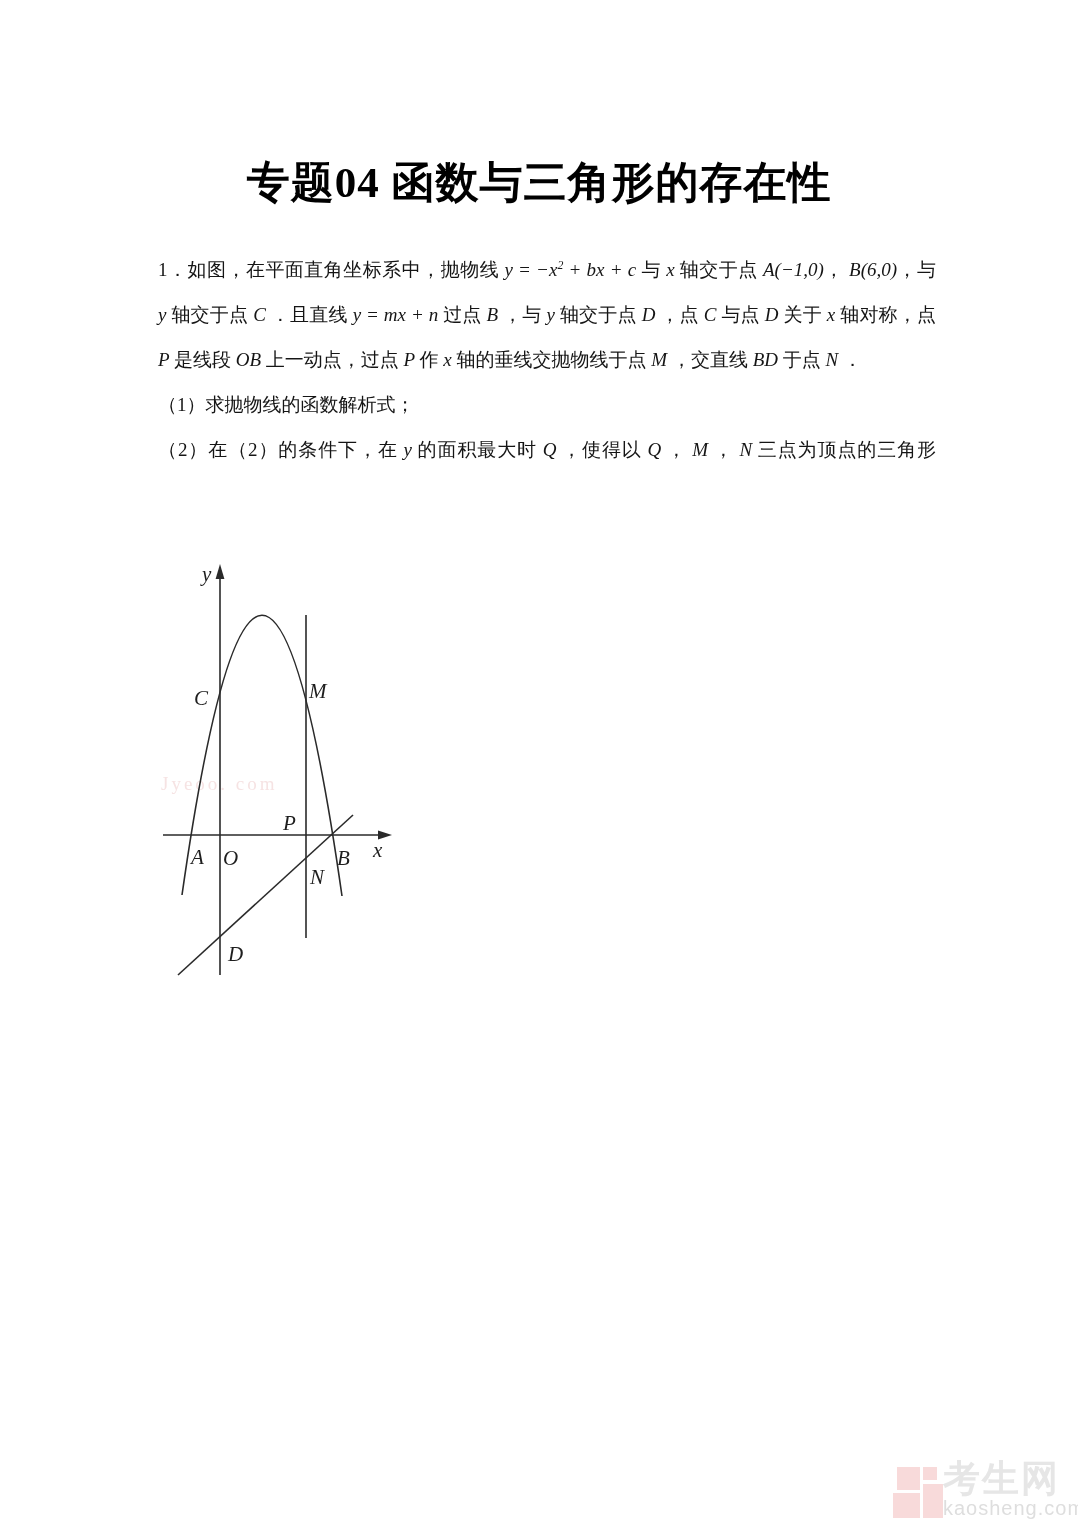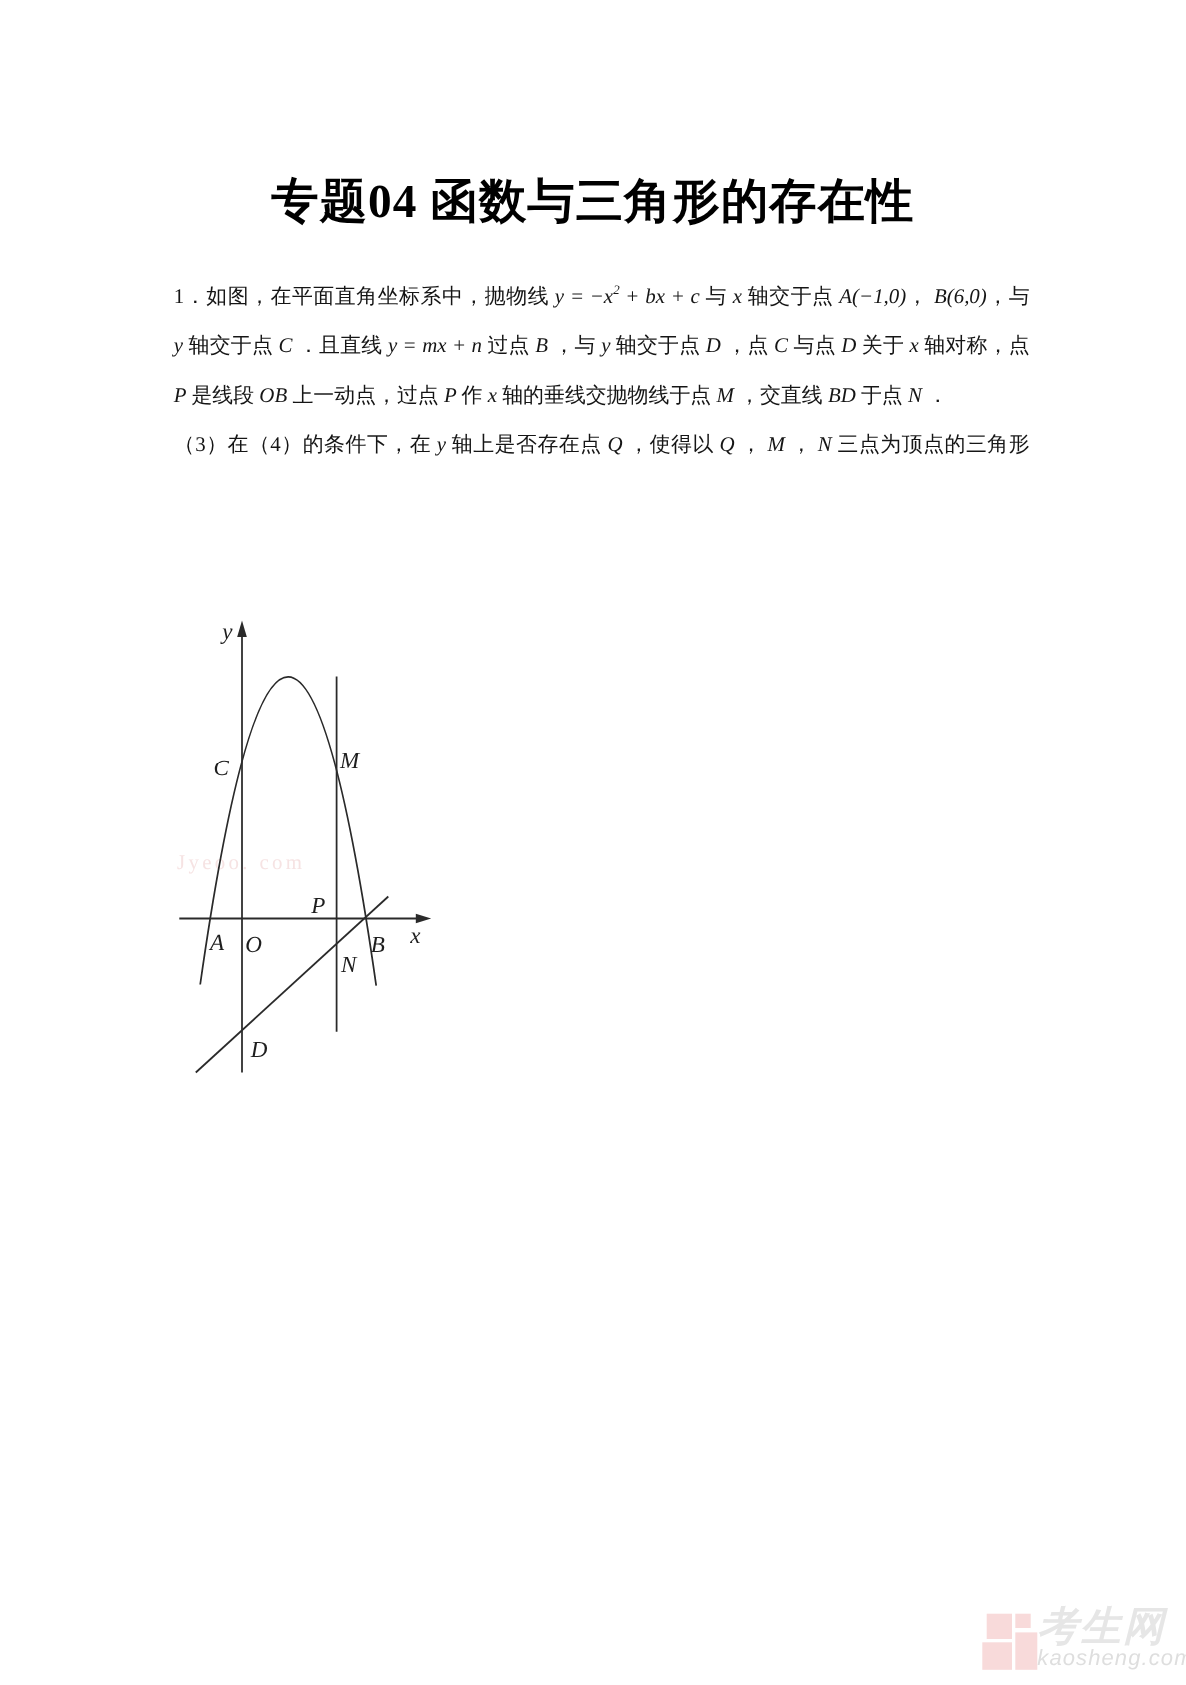--- a/index.html
+++ b/index.html
@@ -59,21 +59,20 @@
     font-size: 19px;
     letter-spacing: 3px;
     fill: #f6e3e3;
   }
   .logo {
     position: absolute;
     left: 893px;
     top: 1460px;
     width: 175px;
     height: 60px;
-    font-style: italic;
   }
   .logo-block { position: absolute; }
   .logo-name {
     position: absolute;
     left: 50px;
     top: 0px;
     font-size: 37px;
     font-weight: bold;
     line-height: 38px;
     letter-spacing: 2px;
@@ -93,21 +92,22 @@
 <body>
 
 <div class="page">
 
   <h1 class="title">专题04 函数与三角形的存在性</h1>
 
   <div class="problem">
       <div class="pline just"><span class="cn">1．如图，在平面直角坐标系中，抛物线 </span><span class="math">y = −x</span><sup class="math">2</sup><span class="math"> + bx + c </span><span class="cn">与 </span><span class="math">x </span><span class="cn">轴交于点 </span><span class="math">A(−1,0)</span><span class="cn">， </span><span class="math">B(6,0)</span><span class="cn">，与</span></div>
       <div class="pline just"><span class="math">y </span><span class="cn">轴交于点 </span><span class="math">C </span><span class="cn">．且直线 </span><span class="math">y = mx + n </span><span class="cn">过点 </span><span class="math">B </span><span class="cn">，与 </span><span class="math">y </span><span class="cn">轴交于点 </span><span class="math">D </span><span class="cn">，点 </span><span class="math">C </span><span class="cn">与点 </span><span class="math">D </span><span class="cn">关于 </span><span class="math">x </span><span class="cn">轴对称，点</span></div>
       <div class="pline"><span class="math">P </span><span class="cn">是线段 </span><span class="math">OB </span><span class="cn">上一动点，过点 </span><span class="math">P </span><span class="cn">作 </span><span class="math">x </span><span class="cn">轴的垂线交抛物线于点 </span><span class="math">M </span><span class="cn">，交直线 </span><span class="math">BD </span><span class="cn">于点 </span><span class="math">N </span><span class="cn">．</span></div>
-      <div class="pline just"><span class="cn">（3）在（4）的条件下，在 </span><span class="math">y </span><span class="cn">轴上是否存在点 </span><span class="math">Q </span><span class="cn">，使得以 </span><span class="math">Q </span><span class="cn">， </span><span class="math">M </span><span class="cn">， </span><span class="math">N </span><span class="cn">三点为顶点的三角形</span></div>
+      <div class="pline"><span class="cn">（1）求抛物线的函数解析式；</span></div>
+      <div class="pline just"><span class="cn">（2）在（2）的条件下，在 </span><span class="math">y </span><span class="cn">的面积最大时 </span><span class="math">Q </span><span class="cn">，使得以 </span><span class="math">Q </span><span class="cn">， </span><span class="math">M </span><span class="cn">， </span><span class="math">N </span><span class="cn">三点为顶点的三角形</span></div>
     </div>
 
   <svg class="figure" viewBox="0 0 280 470" xmlns="http://www.w3.org/2000/svg">
 
     <text class="fig-watermark" x="16" y="237">Jyeoo. com</text>
 
     <line class="fig-line" x1="75" y1="24" x2="75" y2="422"></line>
     <polygon class="fig-arrow" points="75,11 70.6,26 79.4,26"></polygon>
 
     <line class="fig-line" x1="18" y1="282" x2="236" y2="282"></line>

